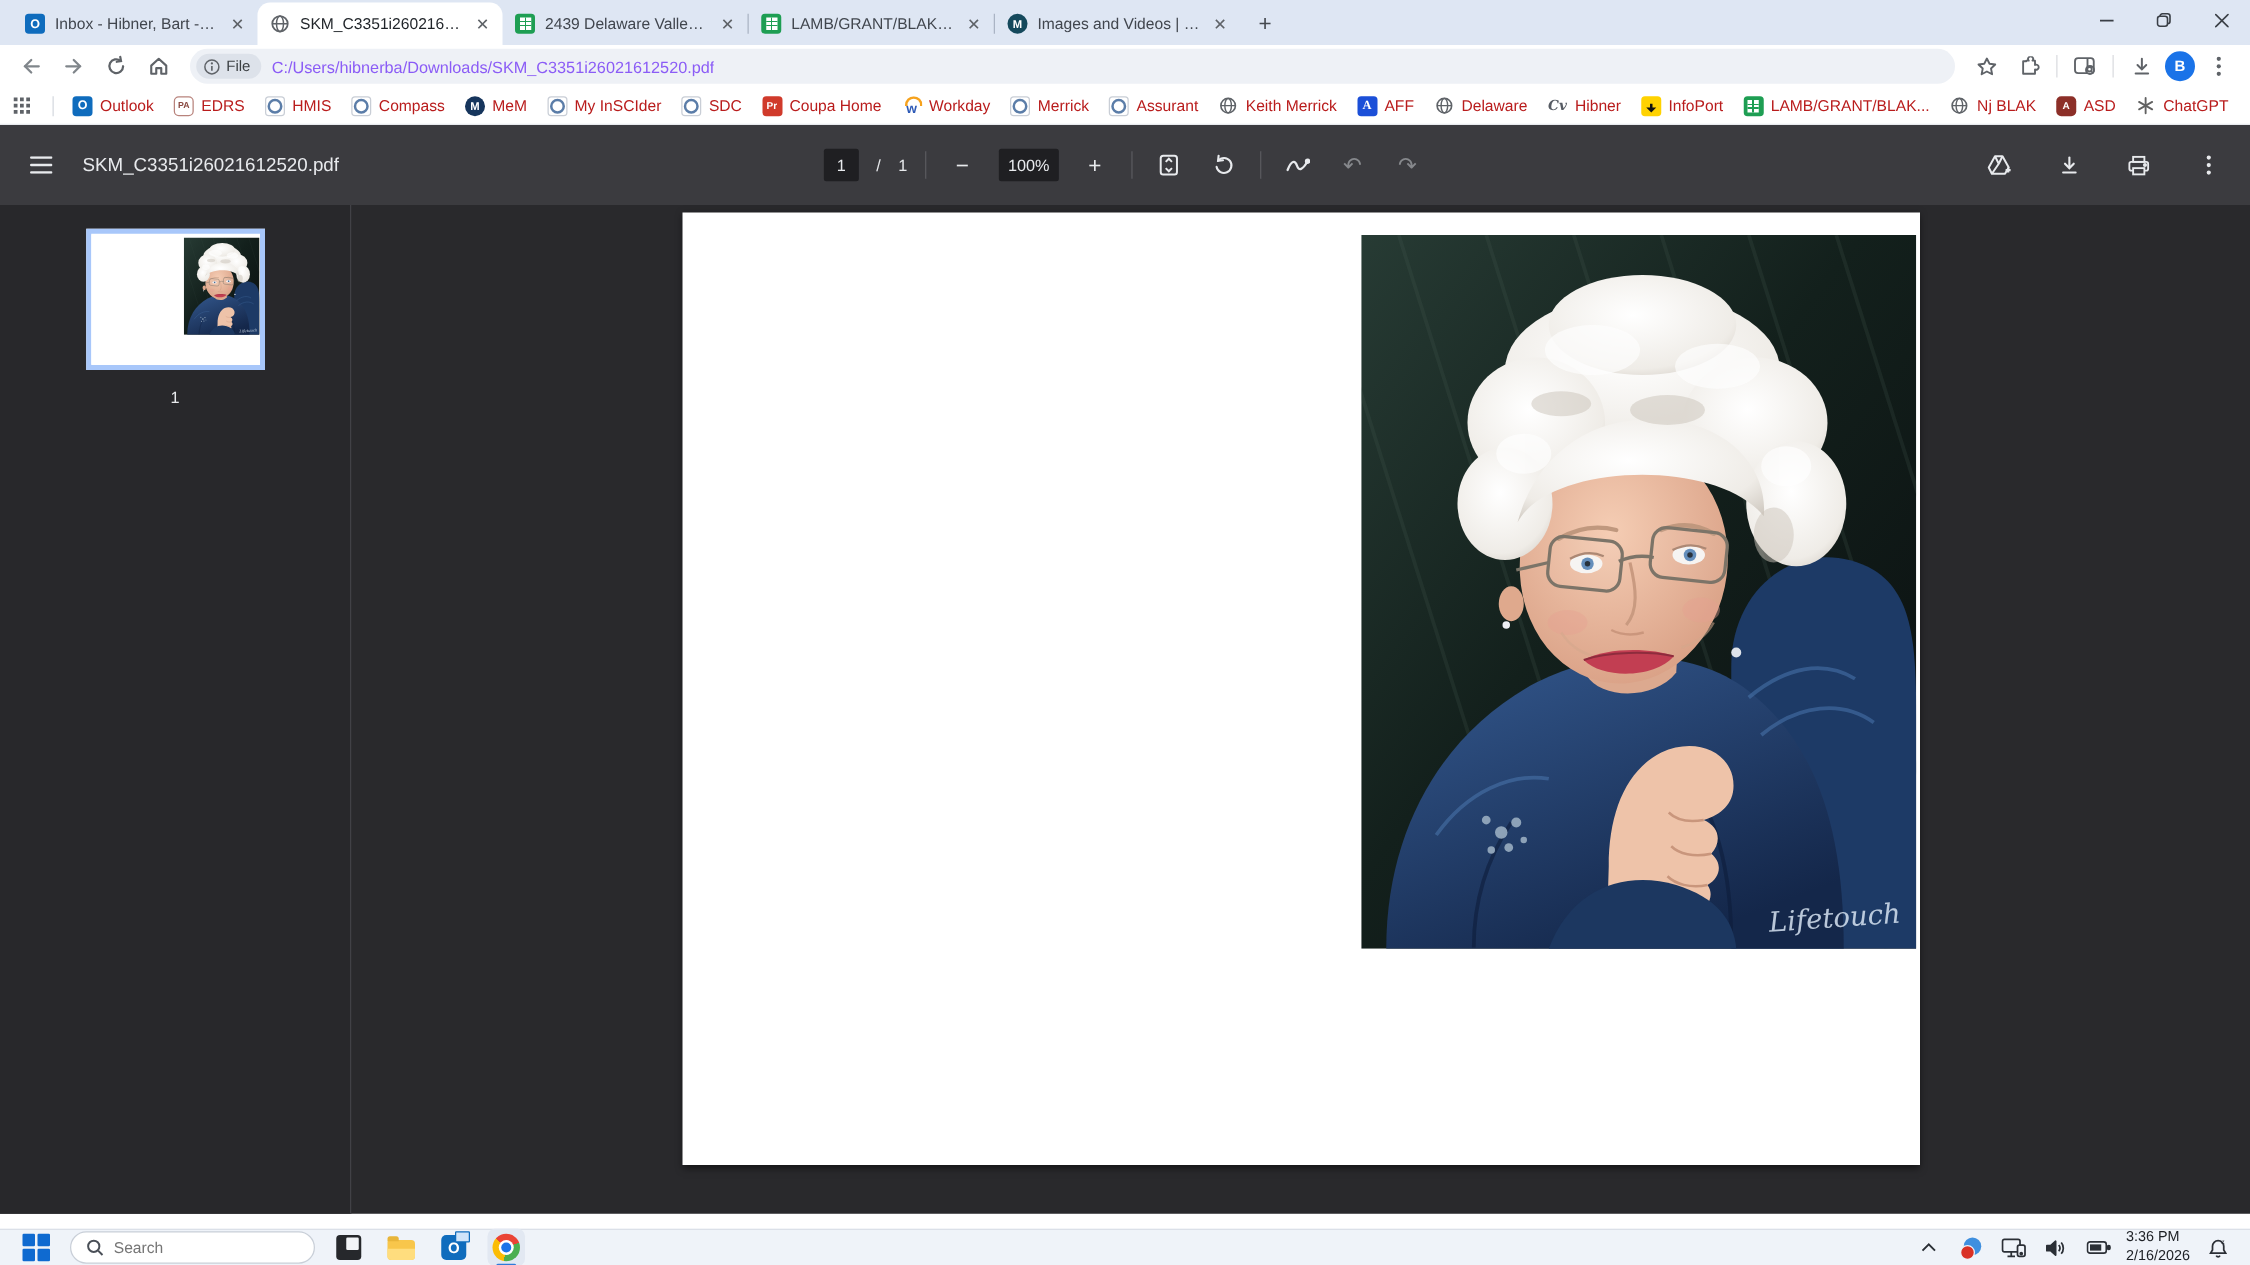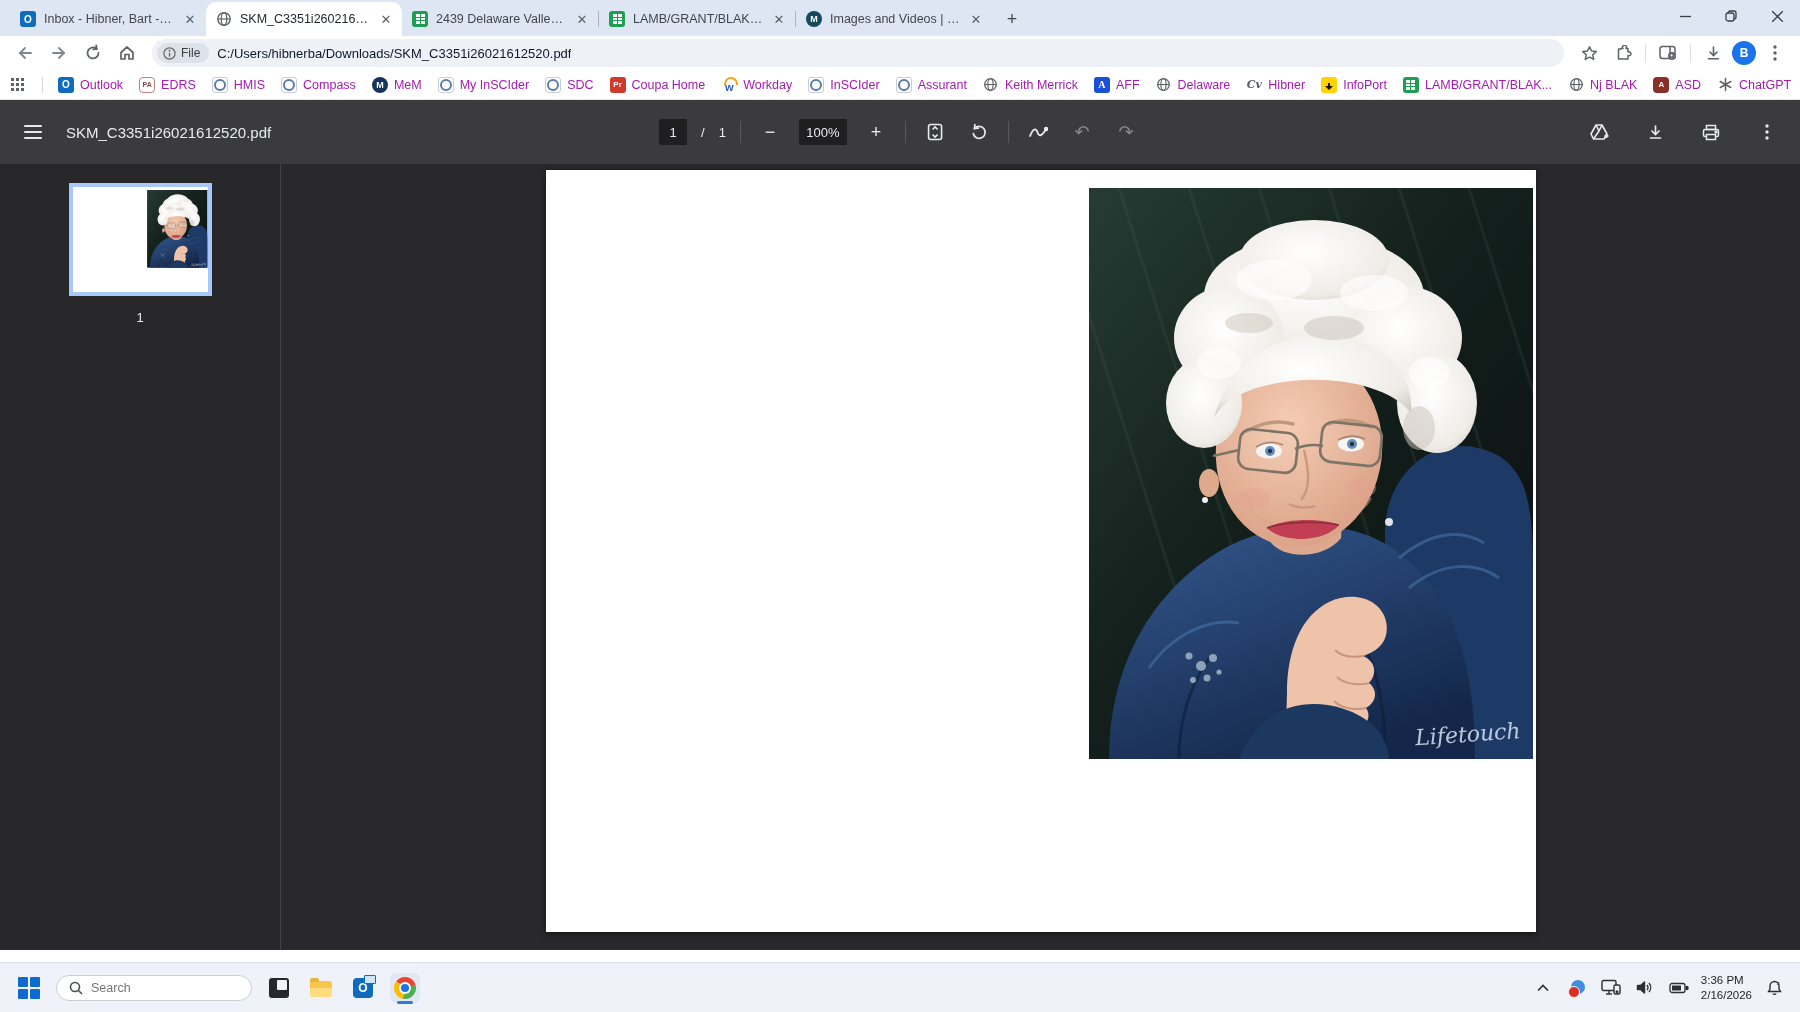--- a/index.html
+++ b/index.html
@@ -48,26 +48,26 @@
   .ic-asd { background:#8c2f28; color:#fff; border-radius:4px; }
   .ic-asd::before { content:"A"; font-size:8px; }
   .ic-chatgpt { color:#616161; }
   .svgic { display:block; flex:none; }
 
   
   .navbar { height:34px; background:#fff; display:flex; align-items:center; padding:0 10px; gap:4px; flex:none; }
   .navbtn { width:30px; height:28px; border-radius:50%; display:flex; align-items:center; justify-content:center; color:#5f6368; flex:none; }
   .omnibox { flex:1; height:28px; background:#eef1f6; border-radius:14px; display:flex; align-items:center; padding:0 12px 0 5px; gap:8px; margin:0 6px; min-width:0; }
   .filechip { height:20px; background:#dde2ea; border-radius:10px; display:flex; align-items:center; gap:5px; padding:0 9px 0 6px; color:#3c4043; font-size:12px; flex:none; }
-  .urltext { font-size:13px; color:#0f172a; white-space:nowrap; overflow:hidden; }
+  .urltext { font-size:13px; color:#8b5cf6; white-space:nowrap; overflow:hidden; }
   .avatar { width:24px; height:24px; border-radius:50%; background:#1a73e8; color:#fff; font-size:12px; font-weight:bold; display:flex; align-items:center; justify-content:center; flex:none; }
   .vsep { width:1px; height:18px; background:#dadce0; margin:0 3px; flex:none; }
 
   
-  .bmbar { height:30px; background:#fff; display:flex; align-items:center; padding:0 8px; gap:2px; font-size:12.5px; color:#a21caf; flex:none; border-bottom:1px solid #e8eaee; }
+  .bmbar { height:30px; background:#fff; display:flex; align-items:center; padding:0 8px; gap:2px; font-size:12.5px; color:#b91c1c; flex:none; border-bottom:1px solid #e8eaee; }
   .bmitem { display:flex; align-items:center; gap:6px; padding:3px 7px; border-radius:6px; white-space:nowrap; }
   .appsgrid { width:16px; height:16px; margin:0 8px 0 2px; position:relative; flex:none; }
   .appsgrid::before { content:""; position:absolute; left:1px; top:1px; width:3px; height:3px; background:#5f6368;
      box-shadow:5px 0 #5f6368, 10px 0 #5f6368, 0 5px #5f6368, 5px 5px #5f6368, 10px 5px #5f6368, 0 10px #5f6368, 5px 10px #5f6368, 10px 10px #5f6368; }
   .bmsep { width:1px; height:16px; background:#d5d9df; margin:0 6px; flex:none; }
 
   
   .pdfbar { height:64px; background:#3b3b3f; color:#e8eaed; display:flex; align-items:center; padding:0 18px; flex:none; position:relative; }
   .pdfbar .title { font-size:15px; margin-left:18px; }
   .pdfcenter { position:absolute; left:50%; top:0; height:64px; transform:translateX(-50%); display:flex; align-items:center; gap:14px; }
@@ -81,21 +81,21 @@
   
   .main { flex:1; display:flex; background:#29292c; min-height:0; }
   .thumbs { width:281px; background:#28282b; border-right:1px solid #414146; display:flex; flex-direction:column; align-items:center; padding-top:19px; flex:none; }
   .thumbframe { border:4px solid #a8c7fa; background:#fff; width:143px; height:113px; display:flex; align-items:center; justify-content:center; }
   .thumbnum { margin-top:14px; color:#e8eaed; font-size:13px; }
   .viewer { flex:1; display:flex; justify-content:center; align-items:flex-start; overflow:hidden; }
   .page { width:990px; height:762px; background:#fff; margin-top:6px; position:relative; box-shadow:0 2px 6px rgba(0,0,0,.55); }
   .photo { position:absolute; top:18px; right:3px; width:444px; height:571px; }
 
   
-  .taskbar { height:50px; background:#eff3f9; border-top:1px solid #dbe0e8; display:flex; align-items:center; padding:0 10px 0 14px; gap:12px; flex:none;margin-top:12px; }
+  .taskbar { height:29px; background:#eff3f9; border-top:1px solid #dbe0e8; display:flex; align-items:center; padding:0 10px 0 14px; gap:12px; flex:none;margin-top:12px; }
   .startbtn { width:24px; height:24px; display:grid; grid-template-columns:10px 10px; grid-template-rows:10px 10px; gap:2px; align-content:center; justify-content:center; }
   .startbtn span { background:#0f6ad0; border-radius:1px; }
   .searchpill { width:196px; height:26px; background:#fff; border:1px solid #c9cfd8; border-radius:13px; display:flex; align-items:center; gap:8px; padding:0 12px; }
   .searchpill input { border:none; outline:none; background:transparent; font-size:12.5px; color:#3c4043; width:120px; font-family:"Liberation Sans",sans-serif; }
   .tkicon { width:30px; height:30px; border-radius:6px; display:flex; align-items:center; justify-content:center; position:relative; }
   .tkicon.active { background:#e2e8f2; }
   .tkicon.active::after { content:""; position:absolute; bottom:-1px; left:7px; width:16px; height:3px; border-radius:2px; background:#2f7bd9; }
   .appwindow { width:20px; height:20px; background:#26282c; border-radius:3px; position:relative; }
   .appwindow::after { content:""; position:absolute; right:2px; top:2px; width:10px; height:10px; background:#f2f4f7; border-radius:1px; }
   .folder { width:22px; height:16px; background:#f8c64b; border-radius:2px 3px 3px 3px; position:relative; margin-top:3px; }
@@ -433,21 +433,21 @@
     <div class="bmitem">
         <span class="fi ic-coupa"></span>
         <span>Coupa Home</span>
       </div>
     <div class="bmitem">
         <span class="fi ic-workday"></span>
         <span>Workday</span>
       </div>
     <div class="bmitem">
         <span class="fi ic-nj"></span>
-        <span>InSCIder</span>
+        <span>Merrick</span>
       </div>
     <div class="bmitem">
         <span class="fi ic-nj"></span>
         <span>Assurant</span>
       </div>
     <div class="bmitem">
         <span class="fi" style="color:#5f6368">
           <svg class="svgic" width="15" height="15">
             <use href="#sym-globe"></use>
           </svg>

